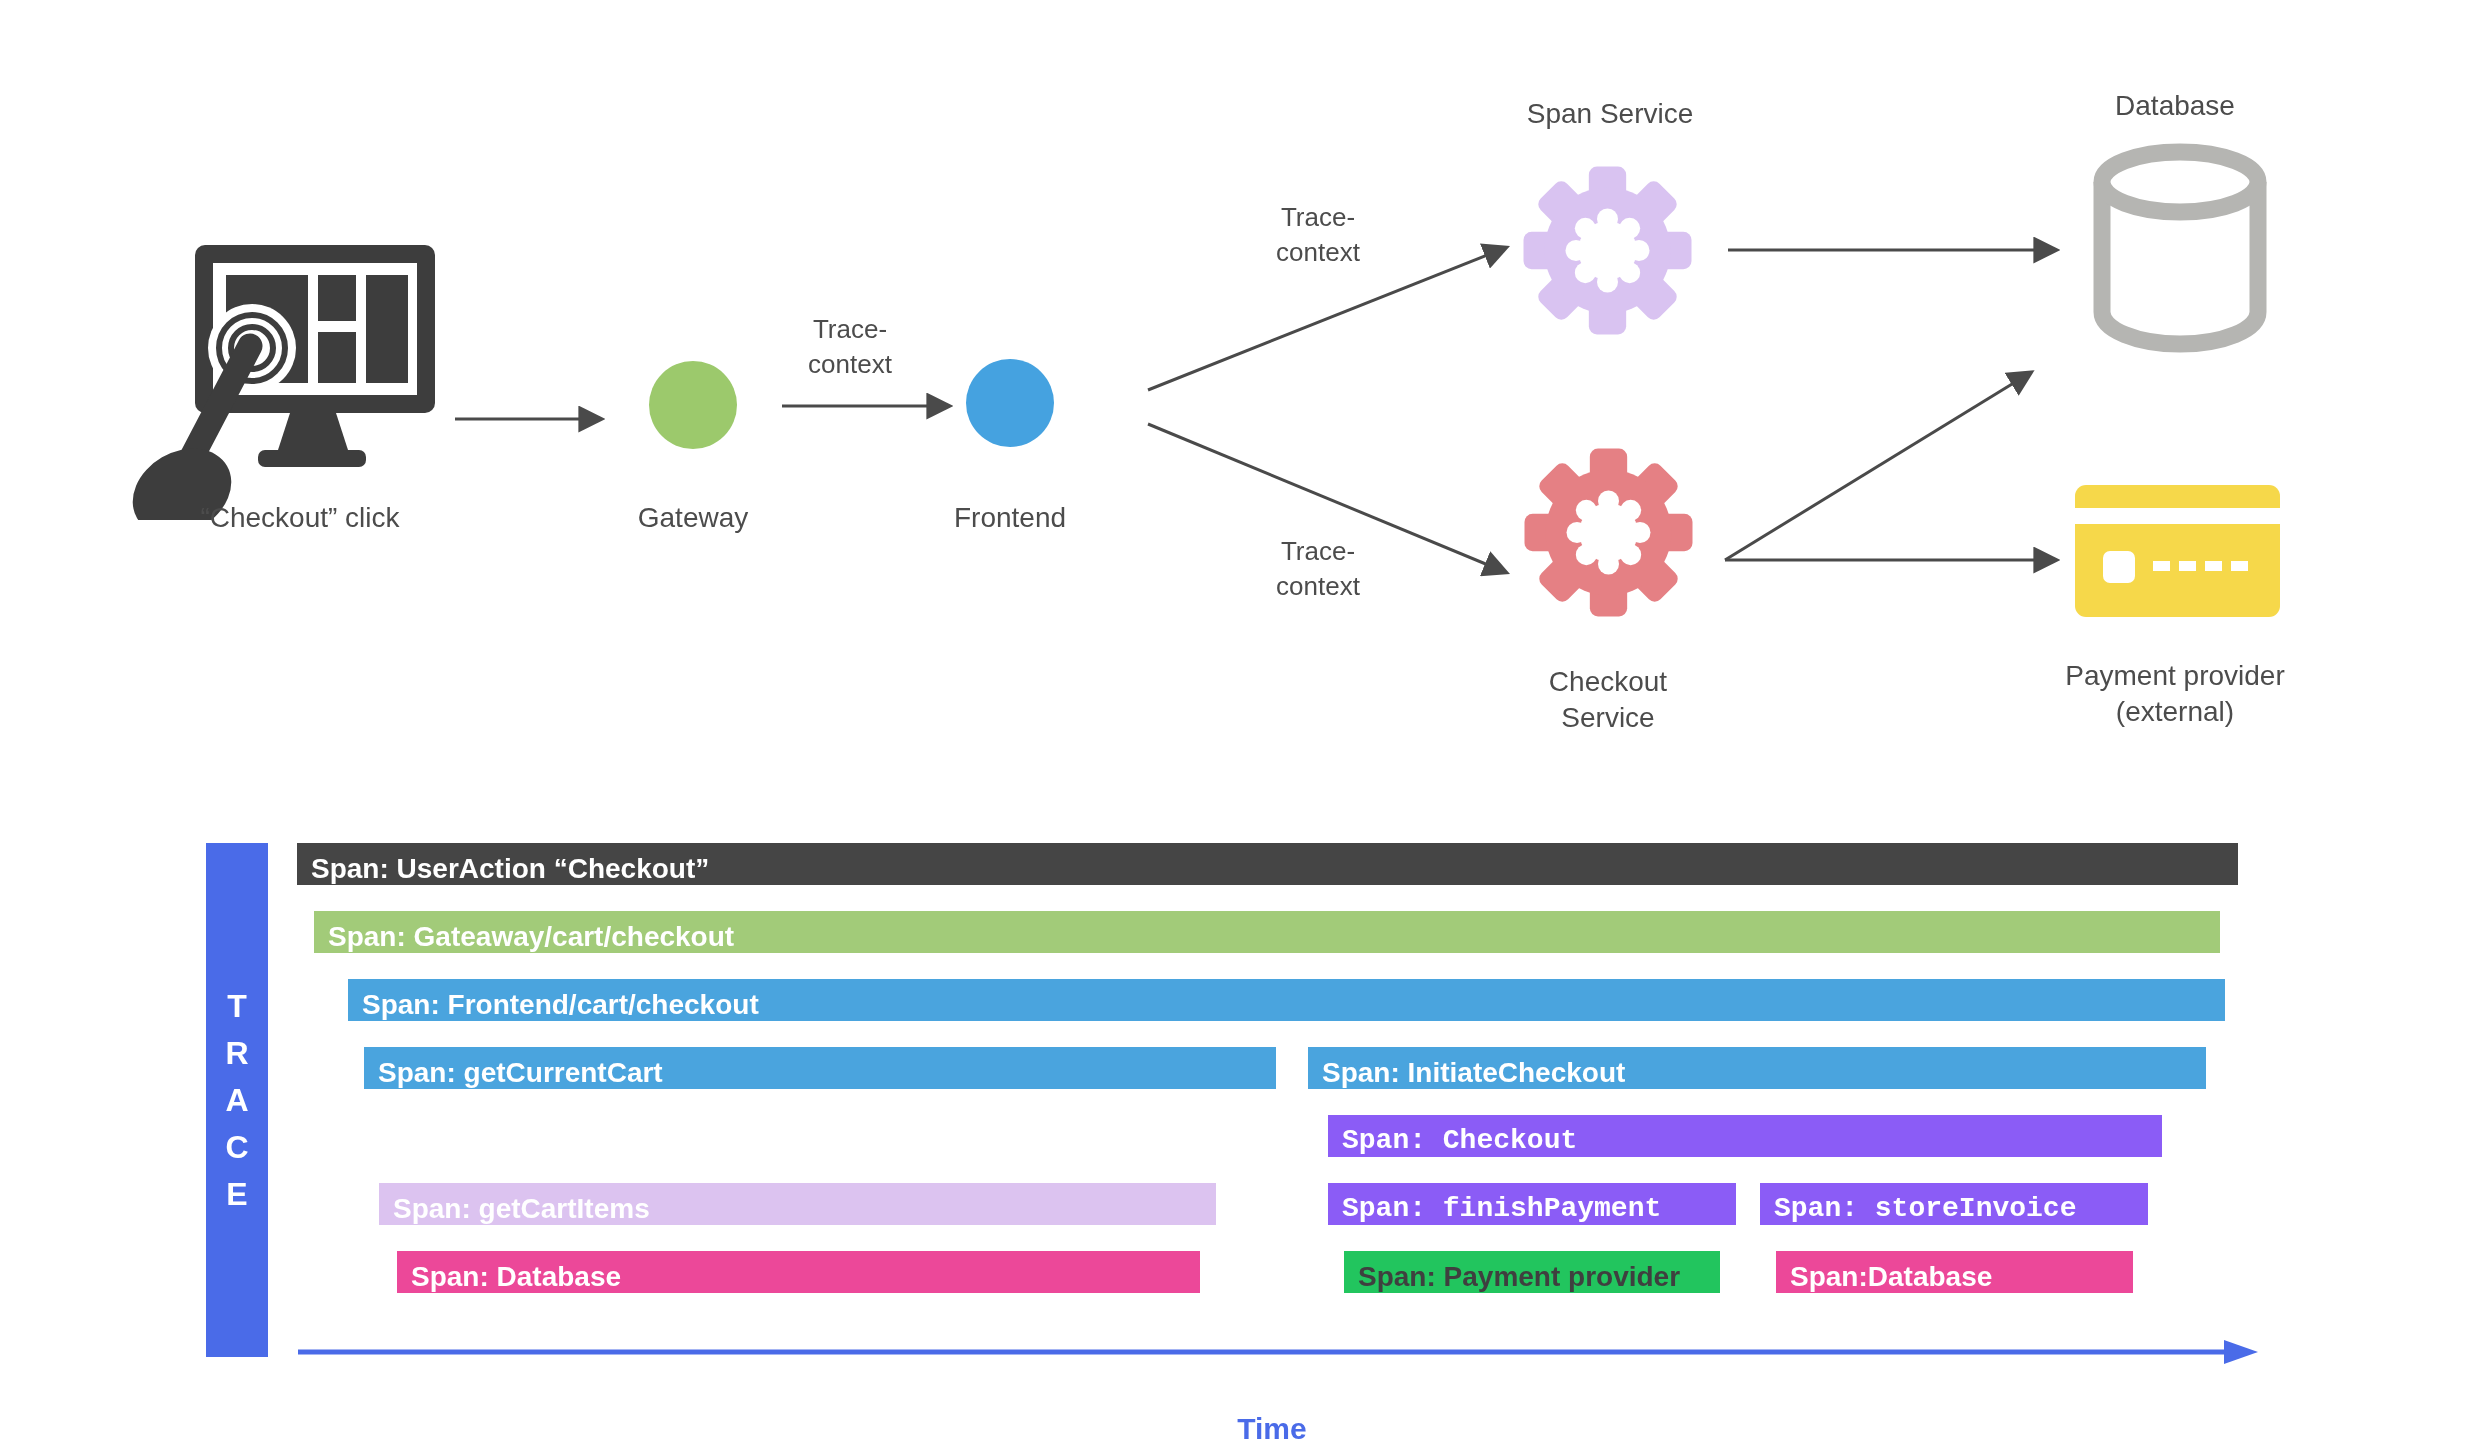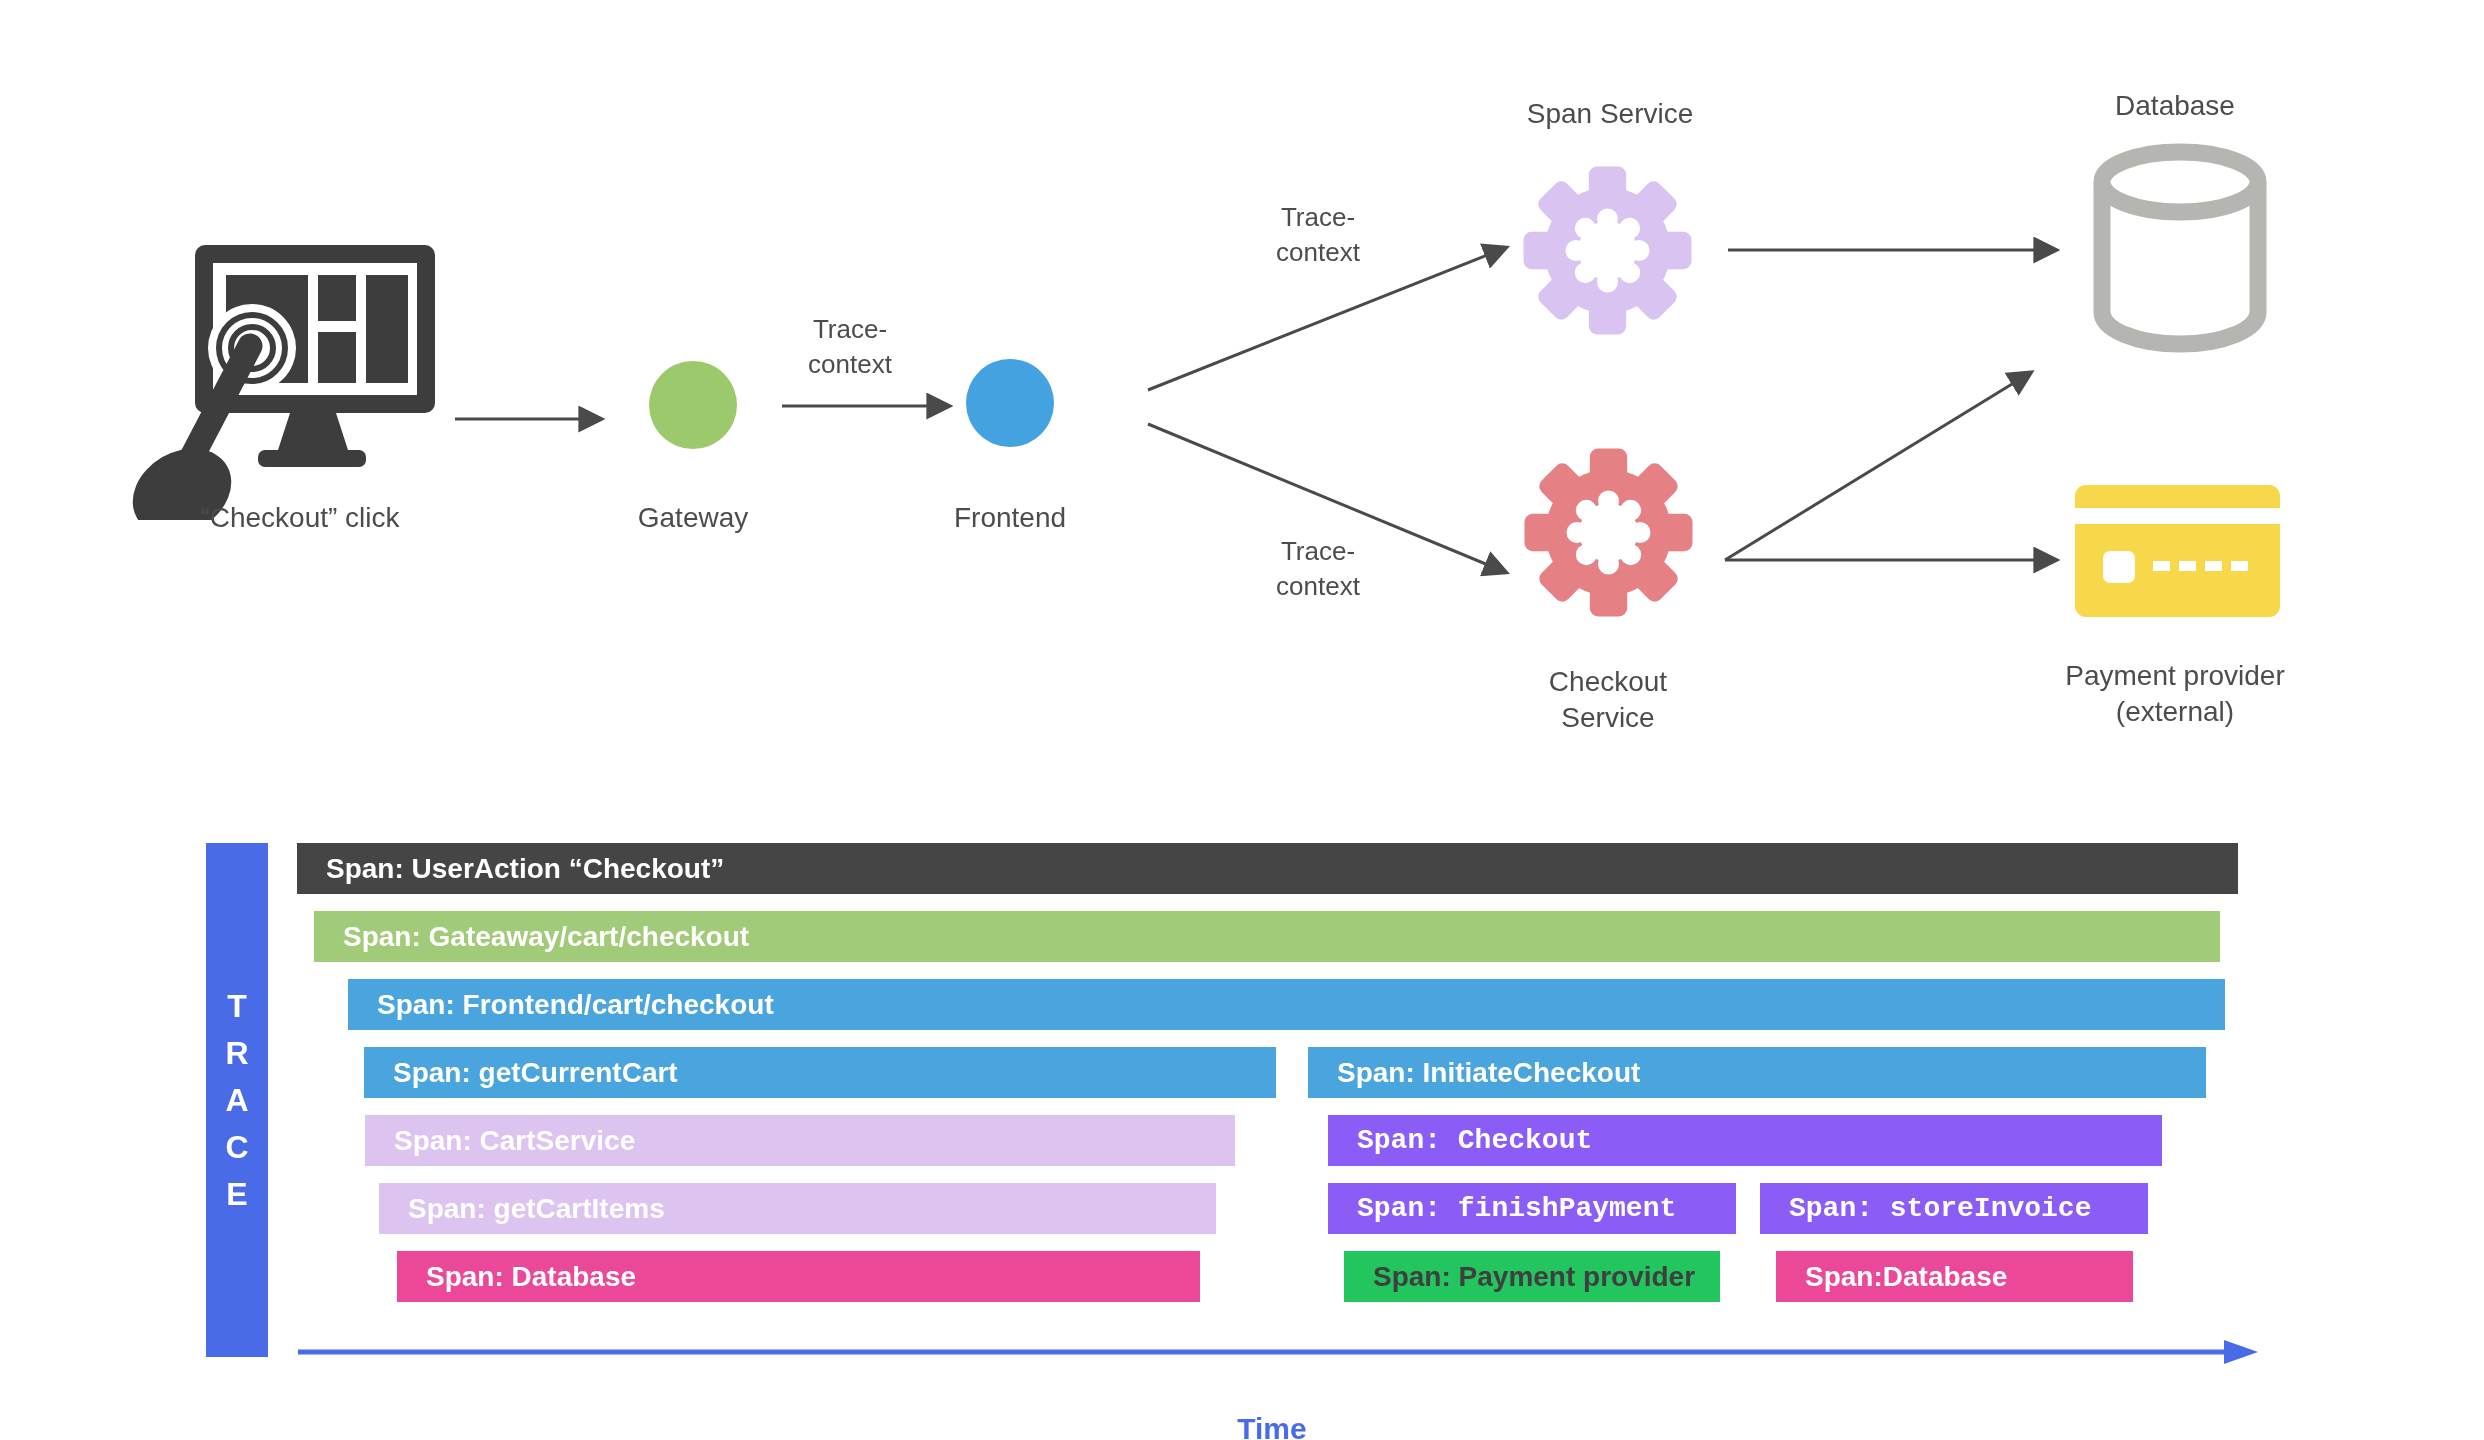--- a/index.html
+++ b/index.html
@@ -1,21 +1,21 @@
 <!DOCTYPE html>
 <html><head>
 <meta charset="utf-8">
 <style>
   html,body{margin:0;padding:0;background:#fff;}
   #stage{position:relative;width:2484px;height:1440px;background:#fff;overflow:hidden;
          font-family:"Liberation Sans",sans-serif;}
   .abs{position:absolute;}
   .nlabel{position:absolute;font-size:28px;color:#4c4c4c;text-align:center;line-height:1.3;}
   .elabel{position:absolute;font-size:26px;color:#4c4c4c;text-align:center;line-height:1.35;}
-  .bar{position:absolute;height:51px;line-height:51px;padding-left:29px;box-sizing:border-box;
+  .bar{position:absolute;height:42px;line-height:51px;padding-left:14px;box-sizing:border-box;
        font-size:28px;font-weight:600;color:#ffffff;white-space:nowrap;overflow:hidden;}
   .bar.dark{background:#454545;}
   .bar.green{background:#a2cb79;}
   .bar.blue{background:#4aa4de;margin-left:20px;}
   .bar.purple{background:#dcc3f0;}
   .bar.red{background:#8b5cf6;font-family:Liberation Mono, monospace;}
   .bar.gray{background:#ec4899;}
   .bar.yellow{background:#22c55e;color:#3f3f3f;}
   #trace-bar{position:absolute;left:206px;top:843px;width:62px;height:514px;background:#4a6be8;
              display:flex;flex-direction:column;align-items:center;justify-content:center;gap:15px;}
@@ -193,21 +193,20 @@
     <div class="tl">A</div>
     <div class="tl">C</div>
     <div class="tl">E</div>
   </div>
 
   <div class="bar dark" style="left:297px;top:843px;width:1941px">Span: UserAction “Checkout”</div>
   <div class="bar green" style="left:314px;top:911px;width:1906px">Span: Gateaway/cart/checkout</div>
   <div class="bar blue" style="left:328px;top:979px;width:1877px">Span: Frontend/cart/checkout</div>
   <div class="bar blue" style="left:344px;top:1047px;width:912px">Span: getCurrentCart</div>
   <div class="bar blue" style="left:1288px;top:1047px;width:898px">Span: InitiateCheckout</div>
-  <div class="bar purple" style="left:365px;top:1115px;width:870px">Span: CartService</div>
   <div class="bar red" style="left:1328px;top:1115px;width:834px">Span: Checkout</div>
   <div class="bar purple" style="left:379px;top:1183px;width:837px">Span: getCartItems</div>
   <div class="bar red" style="left:1328px;top:1183px;width:408px">Span: finishPayment</div>
   <div class="bar red" style="left:1760px;top:1183px;width:388px">Span: storeInvoice</div>
   <div class="bar gray" style="left:397px;top:1251px;width:803px">Span: Database</div>
   <div class="bar yellow" style="left:1344px;top:1251px;width:376px">Span: Payment provider</div>
   <div class="bar gray" style="left:1776px;top:1251px;width:357px">Span:Database</div>
 
   <svg class="abs" style="left:290px;top:1333px" width="1990" height="40" viewBox="0 0 1990 40">
     <line x1="8" y1="19" x2="1936" y2="19" stroke="#4a6be8" stroke-width="5"></line>

